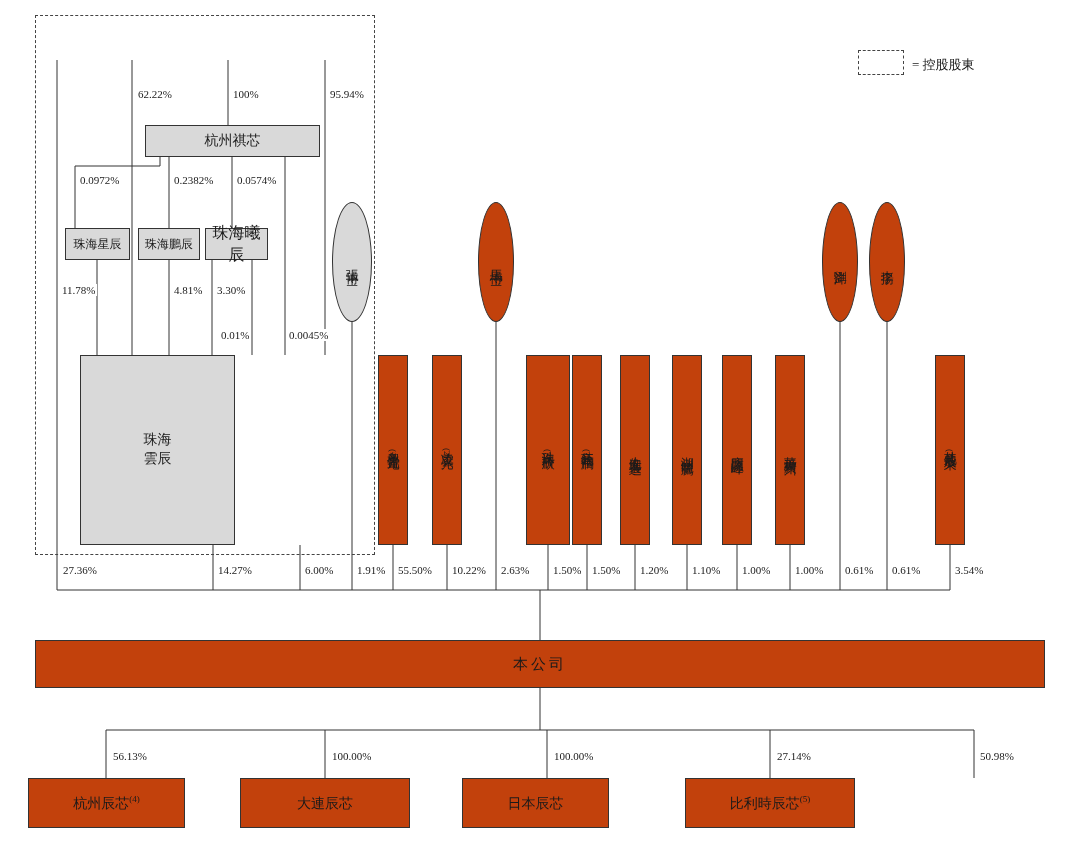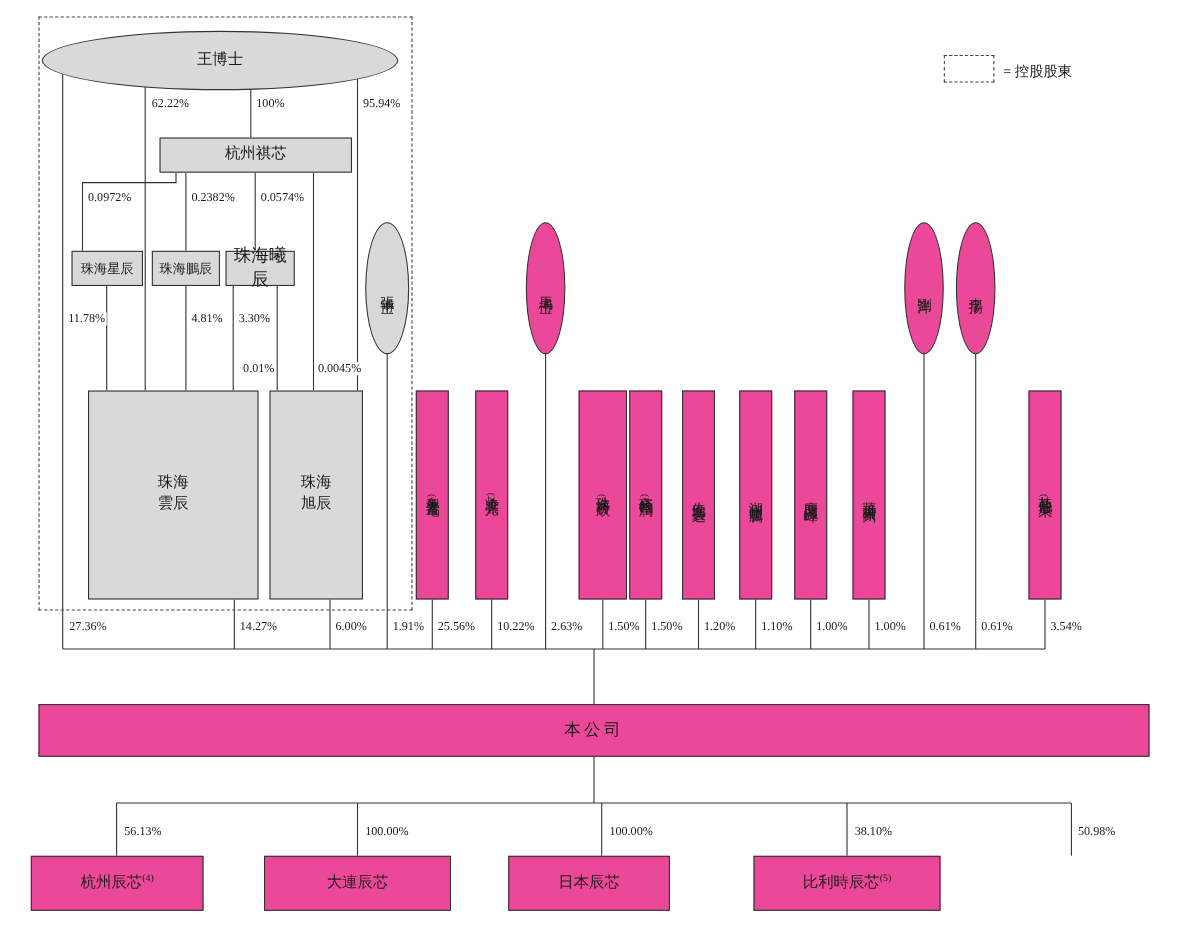--- a/index.html
+++ b/index.html
@@ -1,19 +1,19 @@
 <!DOCTYPE html>
 <html><head>
 <meta charset="utf-8">
 <style>
   * { margin:0; padding:0; box-sizing:border-box; }
   body { font-family:"Liberation Serif","DejaVu Serif",serif; background:#ffffff; }
   .canvas { position:relative; width:1080px; height:850px; background:#fff; color:#1a1a1a; overflow:hidden; }
   .lines { position:absolute; left:0; top:0; width:1080px; height:850px; }
-  .box { position:absolute; border:1px solid #333; background:#ec4899; display:flex; align-items:center; justify-content:center; text-align:center; font-size:14px; line-height:1.35; }
+  .box { position:absolute; border:1px solid #333; background:#c2410c; display:flex; align-items:center; justify-content:center; text-align:center; font-size:14px; line-height:1.35; }
   .gray { background:#d9d9d9; }
   .ellipse { border-radius:50%; }
   .vtext { writing-mode:vertical-rl; text-orientation:mixed; letter-spacing:2px; font-size:13px; }
   .vbox { top:355px; width:30px; height:190px; }
   .pct { position:absolute; font-size:11px; line-height:1.1; white-space:nowrap; background:#fff; padding:0 1px; }
   .dashed-frame { position:absolute; border:1.5px dashed #444; background:transparent; }
   .note { font-size:9px; letter-spacing:0; }
   .sup { vertical-align:super; font-size:9px; }
   .wrap2 { display:inline-block; width:2.5em; }
   .sub { top:778px; height:50px; }
@@ -74,43 +74,37 @@
       <line x1="770" y1="730" x2="770" y2="778"></line>
       <line x1="974" y1="730" x2="974" y2="778"></line>
     </g>
   </svg>
 
   <div class="dashed-frame" style="left:35px;top:15px;width:340px;height:540px"></div>
 
   <div class="dashed-frame" style="left:858px;top:50px;width:46px;height:25px"></div>
   <span class="legend-label" style="left:912px;top:56px">= 控股股東</span>
 
-  <div class="box ellipse gray" style="left:38px;top:28px;width:324px;height:54px">
-    <span>王博士</span>
-  </div>
 
   <div class="box gray" style="left:145px;top:125px;width:175px;height:32px">
     <span>杭州祺芯</span>
   </div>
 
   <div class="box gray" style="left:65px;top:228px;width:65px;height:32px;font-size:12px">
     <span>珠海星辰</span>
   </div>
   <div class="box gray" style="left:138px;top:228px;width:62px;height:32px;font-size:12px">
     <span>珠海鵬辰</span>
   </div>
   <div class="box gray" style="left:205px;top:228px;width:63px;height:32px;font-size:16px">
     <span>珠海曦辰</span>
   </div>
 
   <div class="box gray" style="left:80px;top:355px;width:155px;height:190px">
     <span class="wrap2">珠海雲辰</span>
-  </div>
-  <div class="box gray" style="left:245px;top:355px;width:85px;height:190px">
-    <span class="wrap2">珠海旭辰</span>
   </div>
 
   <div class="box ellipse gray" style="left:332px;top:202px;width:40px;height:120px">
     <span class="vtext">張博士</span>
   </div>
 
   <div class="box ellipse" style="left:478px;top:202px;width:36px;height:120px">
     <span class="vtext">馬博士</span>
   </div>
   <div class="box ellipse" style="left:822px;top:202px;width:36px;height:120px">
@@ -157,41 +151,41 @@
   <span class="pct" style="left:61px;top:284px">11.78%</span>
   <span class="pct" style="left:173px;top:284px">4.81%</span>
   <span class="pct" style="left:216px;top:284px">3.30%</span>
   <span class="pct" style="left:220px;top:329px">0.01%</span>
   <span class="pct" style="left:288px;top:329px">0.0045%</span>
 
   <span class="pct" style="left:62px;top:564px">27.36%</span>
   <span class="pct" style="left:217px;top:564px">14.27%</span>
   <span class="pct" style="left:304px;top:564px">6.00%</span>
   <span class="pct" style="left:356px;top:564px">1.91%</span>
-  <span class="pct" style="left:397px;top:564px">25.56%</span>
+  <span class="pct" style="left:397px;top:564px">55.50%</span>
   <span class="pct" style="left:451px;top:564px">10.22%</span>
   <span class="pct" style="left:500px;top:564px">2.63%</span>
   <span class="pct" style="left:552px;top:564px">1.50%</span>
   <span class="pct" style="left:591px;top:564px">1.50%</span>
   <span class="pct" style="left:639px;top:564px">1.20%</span>
   <span class="pct" style="left:691px;top:564px">1.10%</span>
   <span class="pct" style="left:741px;top:564px">1.00%</span>
   <span class="pct" style="left:794px;top:564px">1.00%</span>
   <span class="pct" style="left:844px;top:564px">0.61%</span>
   <span class="pct" style="left:891px;top:564px">0.61%</span>
   <span class="pct" style="left:954px;top:564px">3.54%</span>
 
   <div class="box" style="left:35px;top:640px;width:1010px;height:48px">
     <span class="company-label">本公司</span>
   </div>
 
   <span class="pct" style="left:112px;top:750px">56.13%</span>
   <span class="pct" style="left:331px;top:750px">100.00%</span>
   <span class="pct" style="left:553px;top:750px">100.00%</span>
-  <span class="pct" style="left:776px;top:750px">38.10%</span>
+  <span class="pct" style="left:776px;top:750px">27.14%</span>
   <span class="pct" style="left:979px;top:750px">50.98%</span>
 
   <div class="box sub" style="left:28px;width:157px">
     <span><span>杭州辰芯</span><span class="sup">(4)</span></span>
   </div>
   <div class="box sub" style="left:240px;width:170px">
     <span><span>大連辰芯</span><span class="sup"></span></span>
   </div>
   <div class="box sub" style="left:462px;width:147px">
     <span><span>日本辰芯</span><span class="sup"></span></span>

